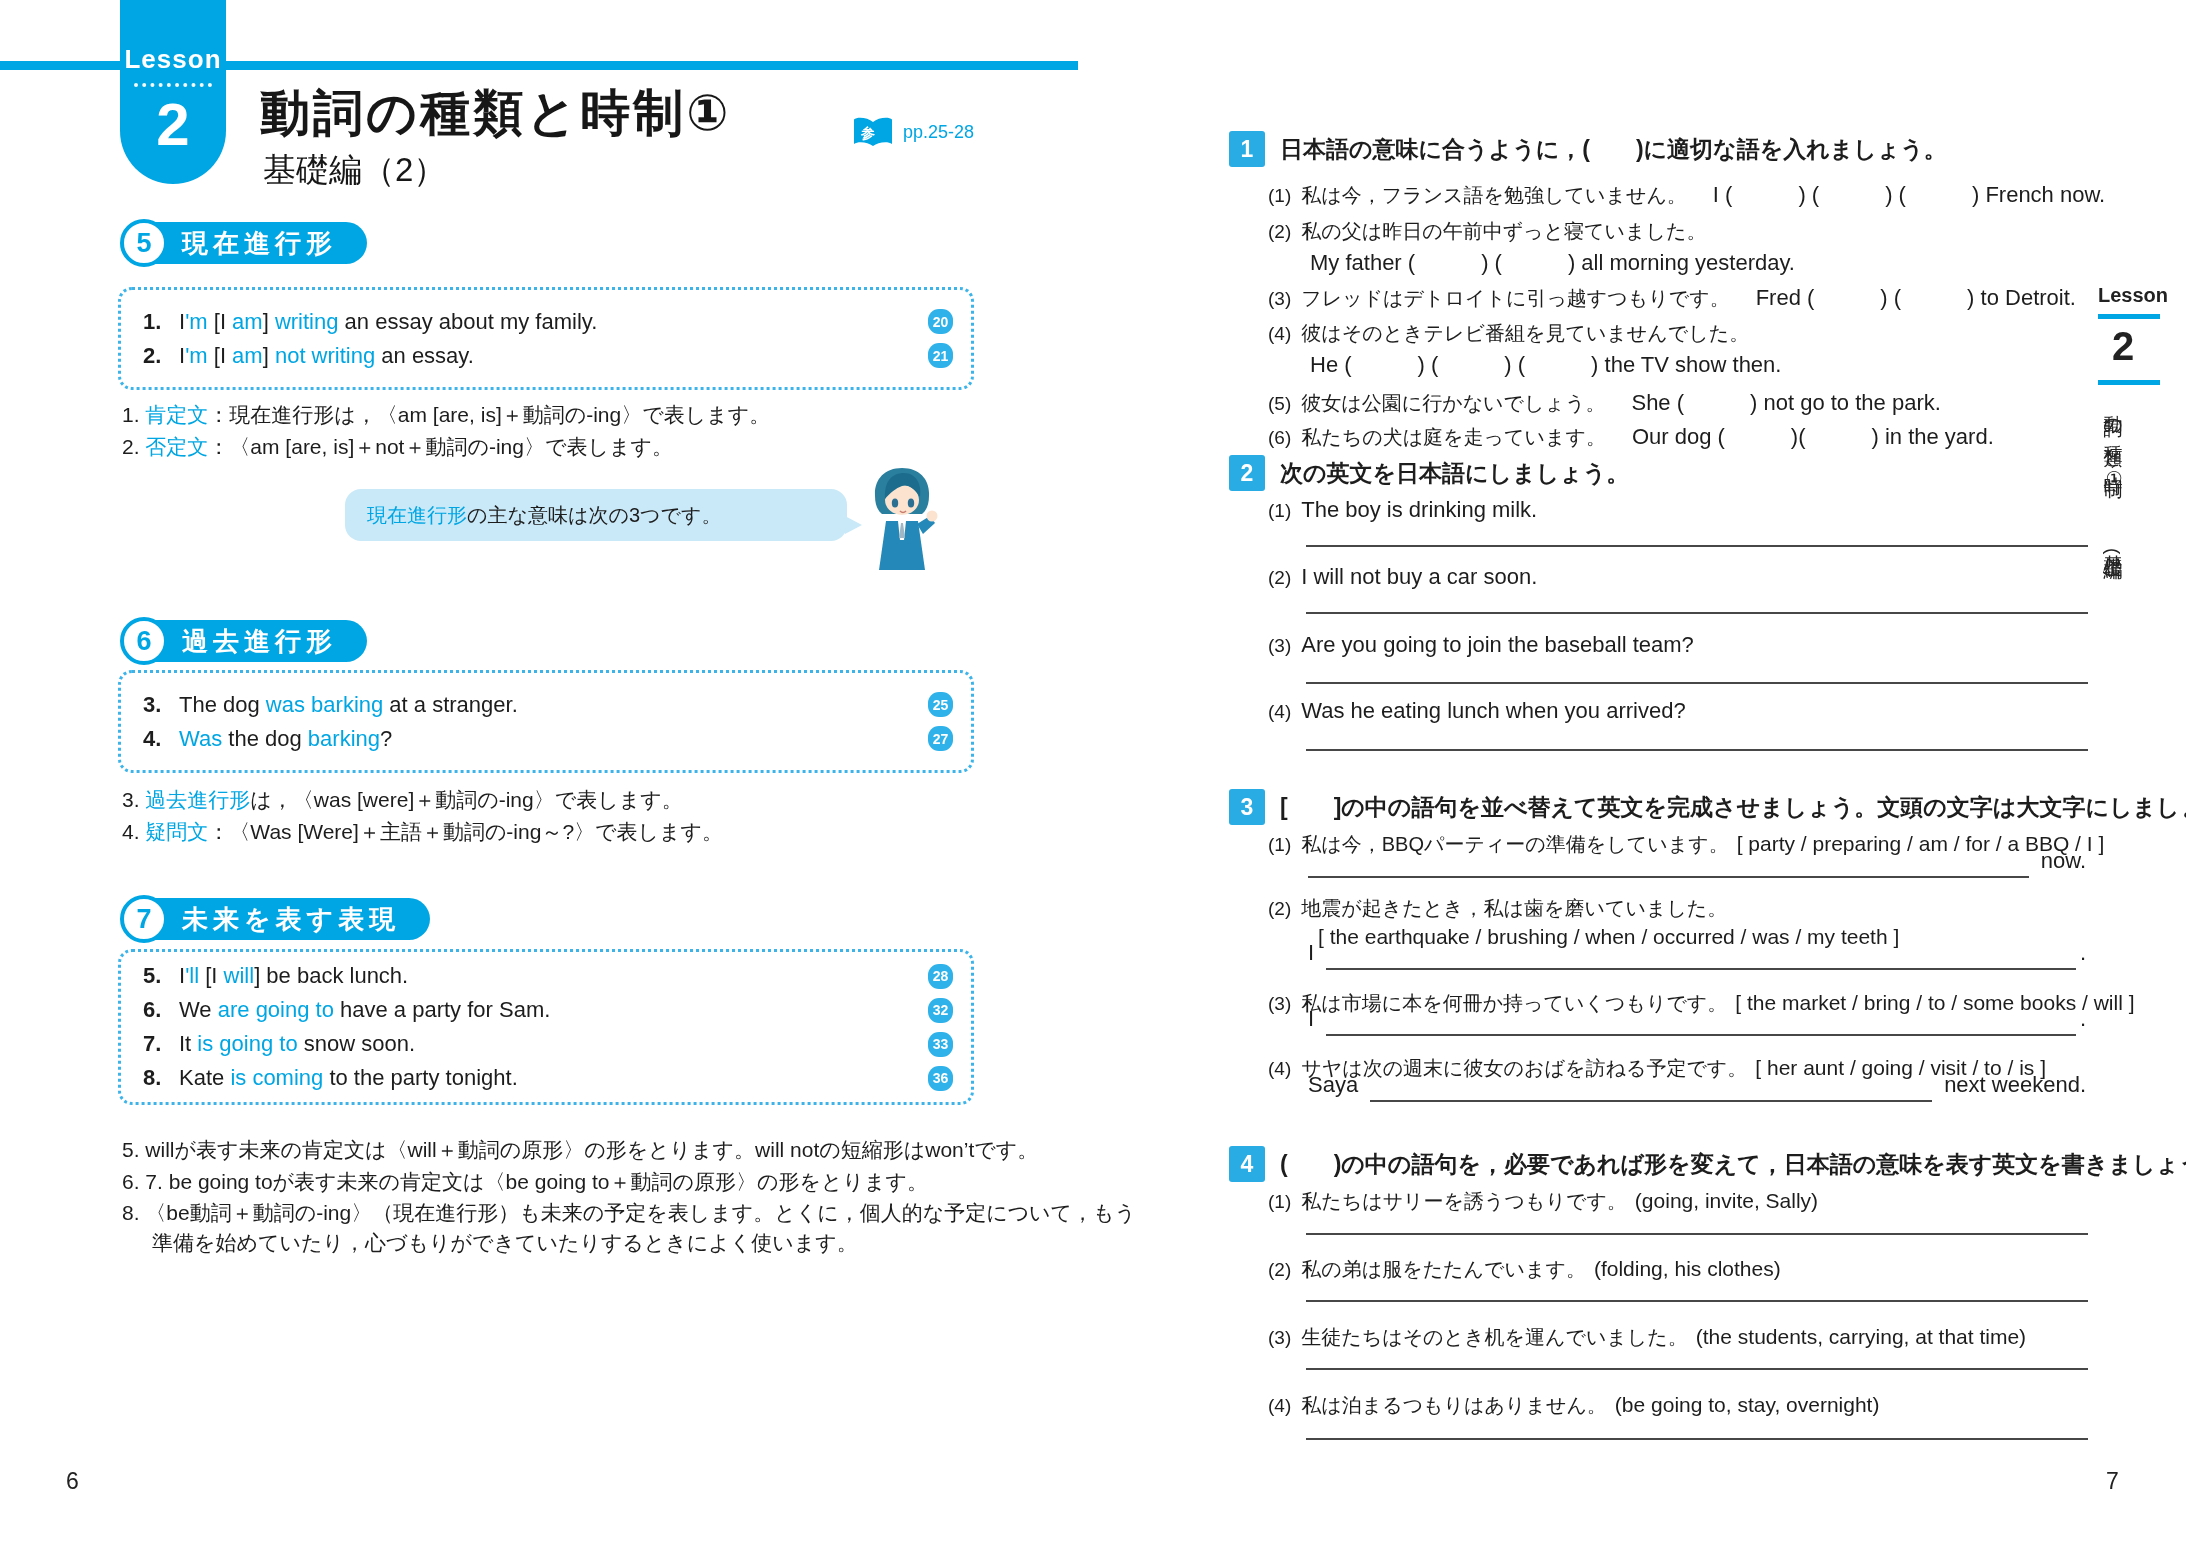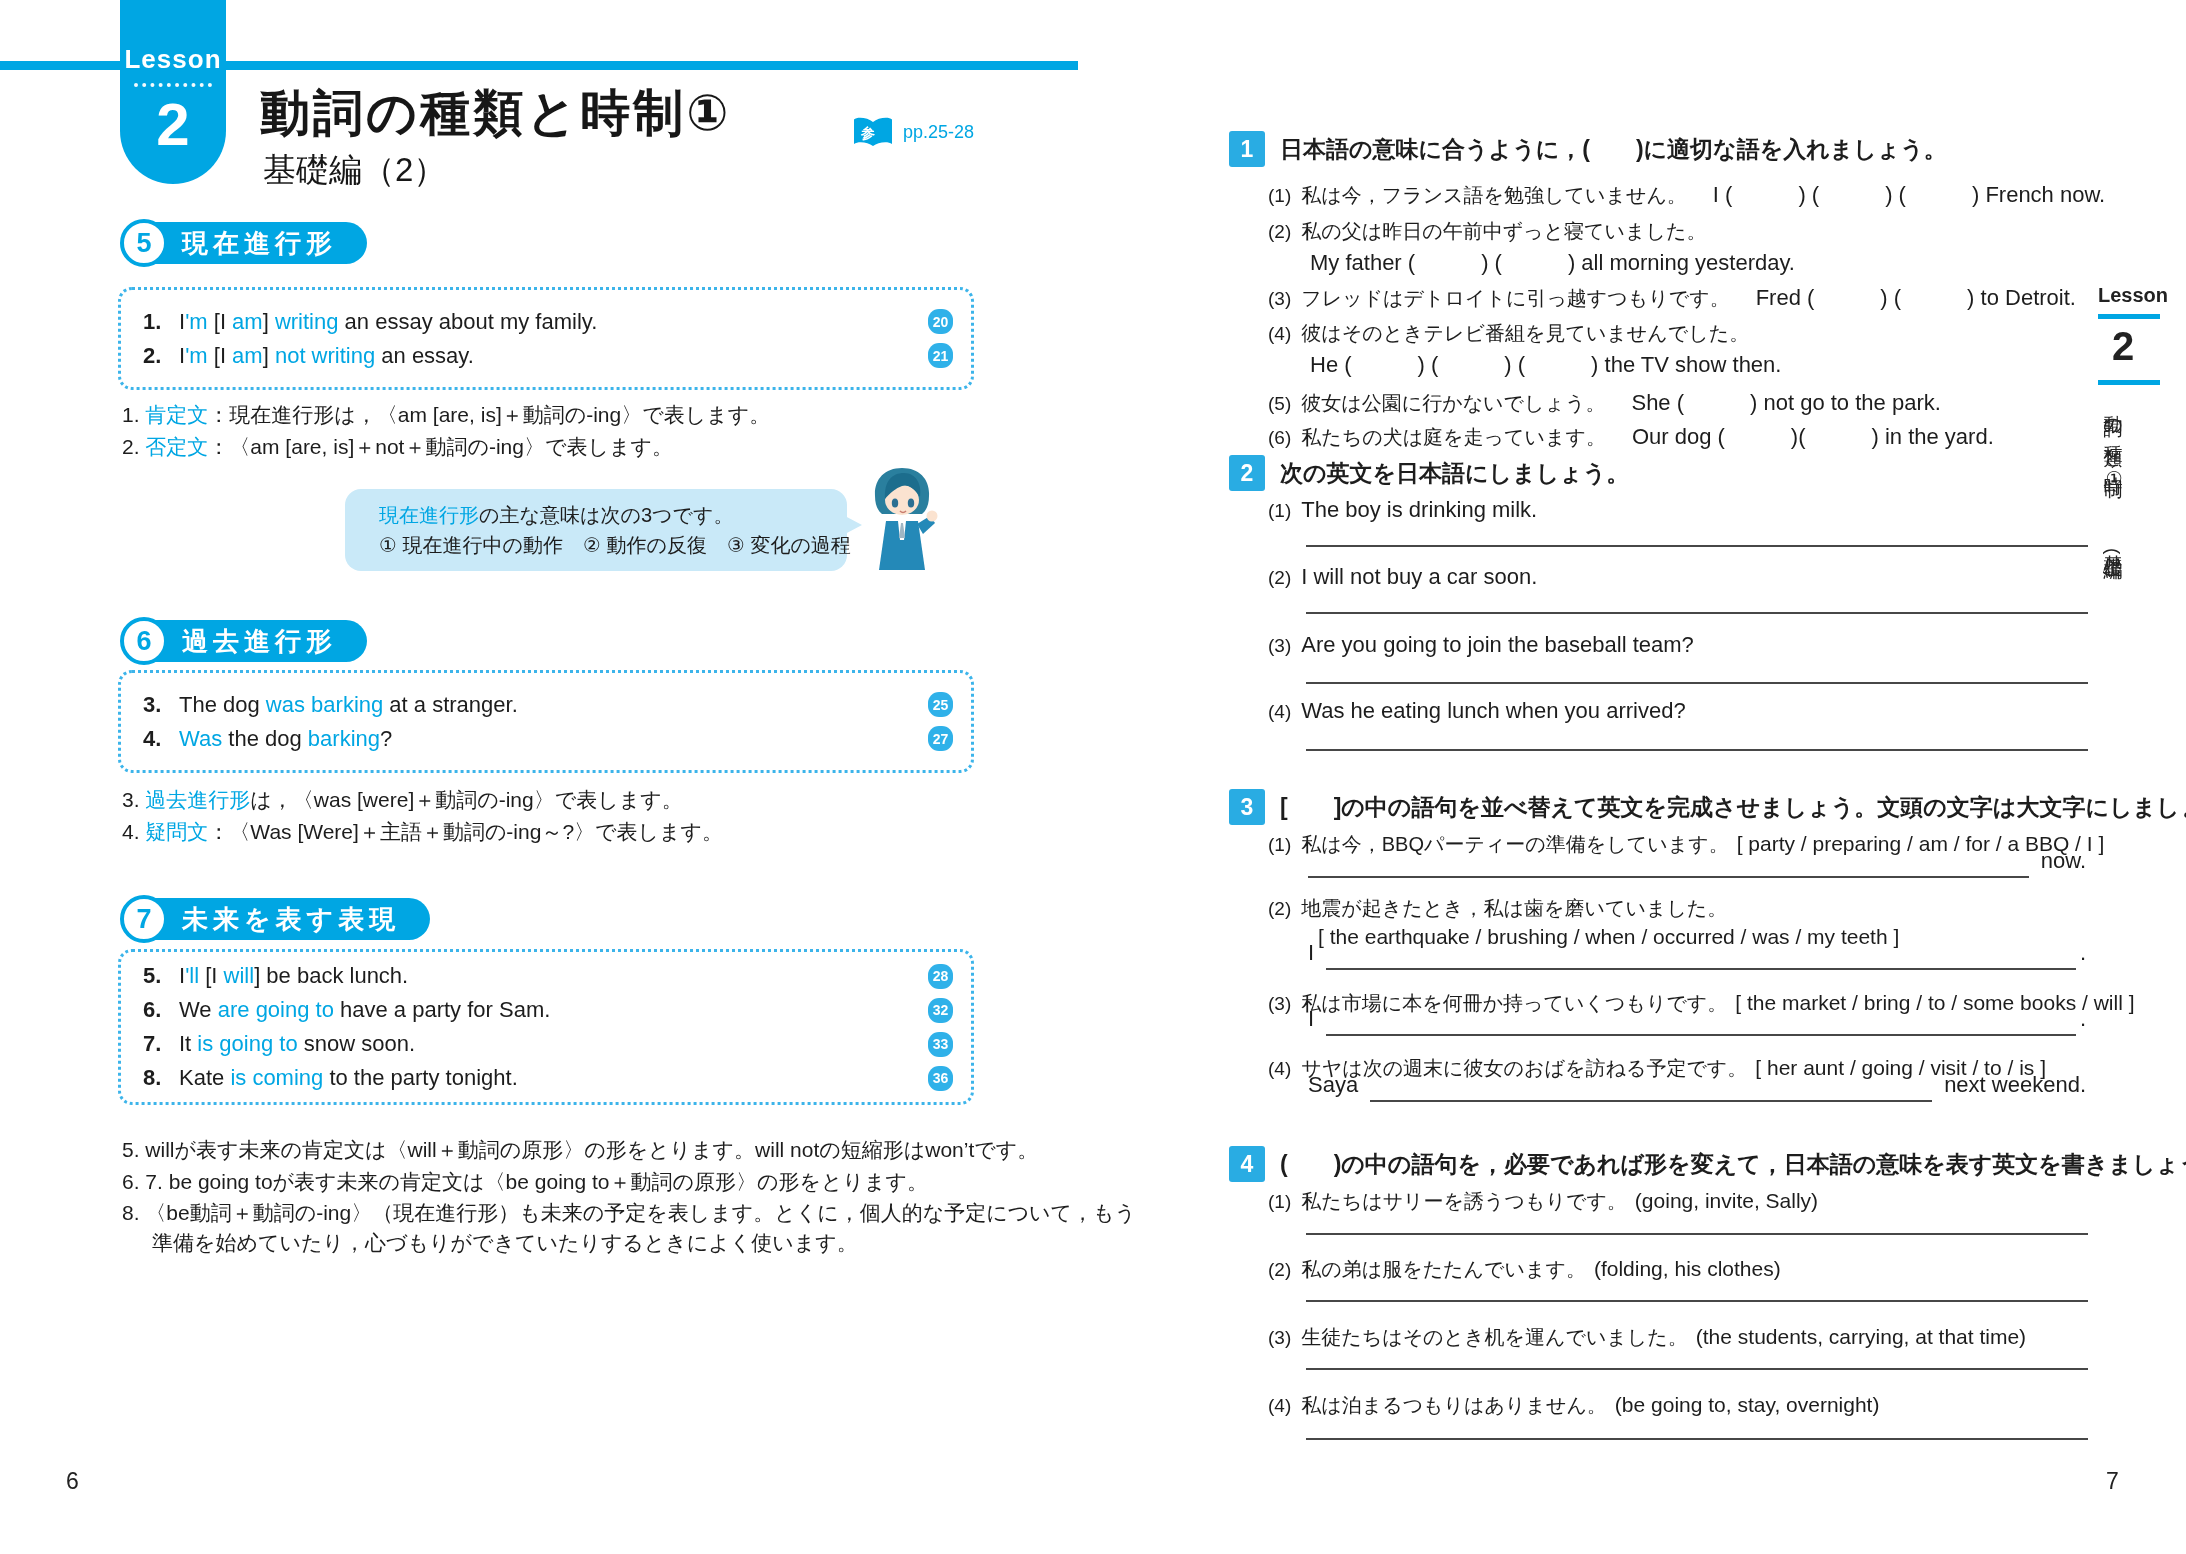--- a/index.html
+++ b/index.html
@@ -40,21 +40,21 @@
     display:flex;flex-direction:column;justify-content:center;gap:8px}
   .exrow{display:flex;align-items:center;font-size:22px}
   .exnum{font-weight:bold;width:36px;flex:none}
   .exstc{flex:1}
   .exbadge{flex:none;width:25px;height:25px;background:#2fb1e9;color:#fff;font-size:14px;font-weight:bold;
     display:flex;align-items:center;justify-content:center;border-radius:11px}
 
   .note{font-size:21px;white-space:nowrap}
 
   
-  .bubble{background:var(--blue-light);border-radius:16px;padding:11px 34px;font-size:20px;line-height:30px;white-space:nowrap}
+  .bubble{background:var(--blue-light);border-radius:16px;padding:11px 22px;font-size:20px;line-height:30px;white-space:nowrap}
   .bubble:after{content:"";position:absolute;right:-15px;top:27px;width:0;height:0;
     border-left:17px solid var(--blue-light);border-top:9px solid transparent;border-bottom:9px solid transparent}
 
   
   .exh{display:flex;align-items:flex-start;gap:15px;width:866px}
   .exh-badge{flex:none;width:36px;height:36px;background:#29ace3;color:#fff;font-size:23px;font-weight:bold;
     display:flex;align-items:center;justify-content:center;border-radius:3px}
   .exh-prompt{font-size:23px;font-weight:bold;line-height:36px;white-space:nowrap}
   .q{display:flex;align-items:baseline;white-space:nowrap;font-size:20px}
   .qlabel{font-size:19px;margin-right:10px;flex:none}
@@ -116,21 +116,20 @@
     <span class="exstc"><span>I</span><span class="hl">'m</span><span> [I </span><span class="hl">am</span><span>] </span><span class="hl">not writing</span><span> an essay.</span></span>
     <span class="exbadge">21</span>
   </div>
 </div>
 
 <div class="abs note" style="left:122px;top:401px"><span>1. </span><span class="hl">肯定文</span><span>：現在進行形は，〈am [are, is]＋動詞の-ing〉で表します。</span></div>
 <div class="abs note" style="left:122px;top:433px"><span>2. </span><span class="hl">否定文</span><span>：〈am [are, is]＋not＋動詞の-ing〉で表します。</span></div>
 
 <div class="abs bubble" style="left:345px;top:489px;width:502px">
   <div><span class="hl">現在進行形</span><span>の主な意味は次の3つです。</span></div>
-  <div>① 現在進行中の動作　② 動作の反復　③ 変化の過程</div>
 </div>
 
 <svg class="abs" style="left:862px;top:466px" width="80" height="106" viewBox="0 0 80 106">
   <path d="M40 2 C22 2 12 14 13 30 C13 39 16 45 20 48 L60 48 C64 45 67 39 67 30 C68 14 58 2 40 2 Z" fill="#2a7f9e"></path>
   <ellipse cx="40" cy="34" rx="17" ry="15" fill="#fbe3d0"></ellipse>
   <path d="M23 33 C22 15 30 7 42 7 C54 7 60 18 58 31 C52 22 46 18 40 20 C34 22 28 27 23 33 Z" fill="#1c6d8d"></path>
   <ellipse cx="33" cy="37" rx="3.2" ry="4.6" fill="#2b6f92"></ellipse>
   <ellipse cx="49" cy="37" rx="3.2" ry="4.6" fill="#2b6f92"></ellipse>
   <path d="M38 45 Q41 48 44 45" stroke="#c97c6e" stroke-width="1.6" fill="none"></path>
   <path d="M24 55 L56 55 L63 104 L17 104 Z" fill="#2489b8"></path>

